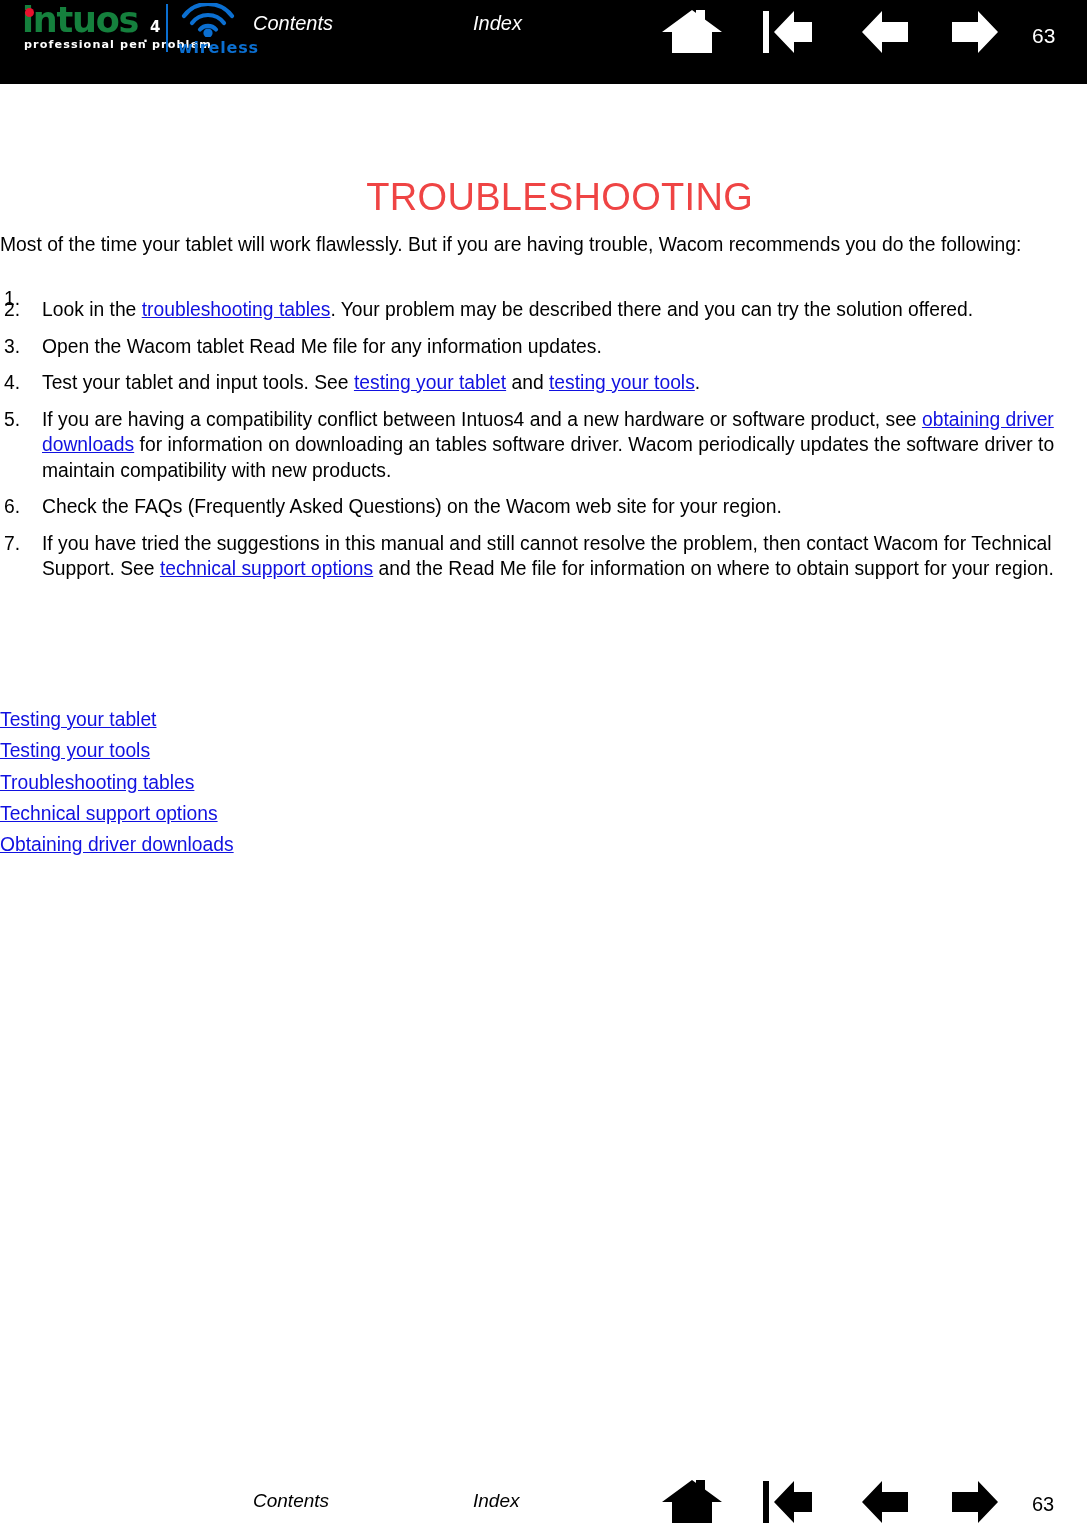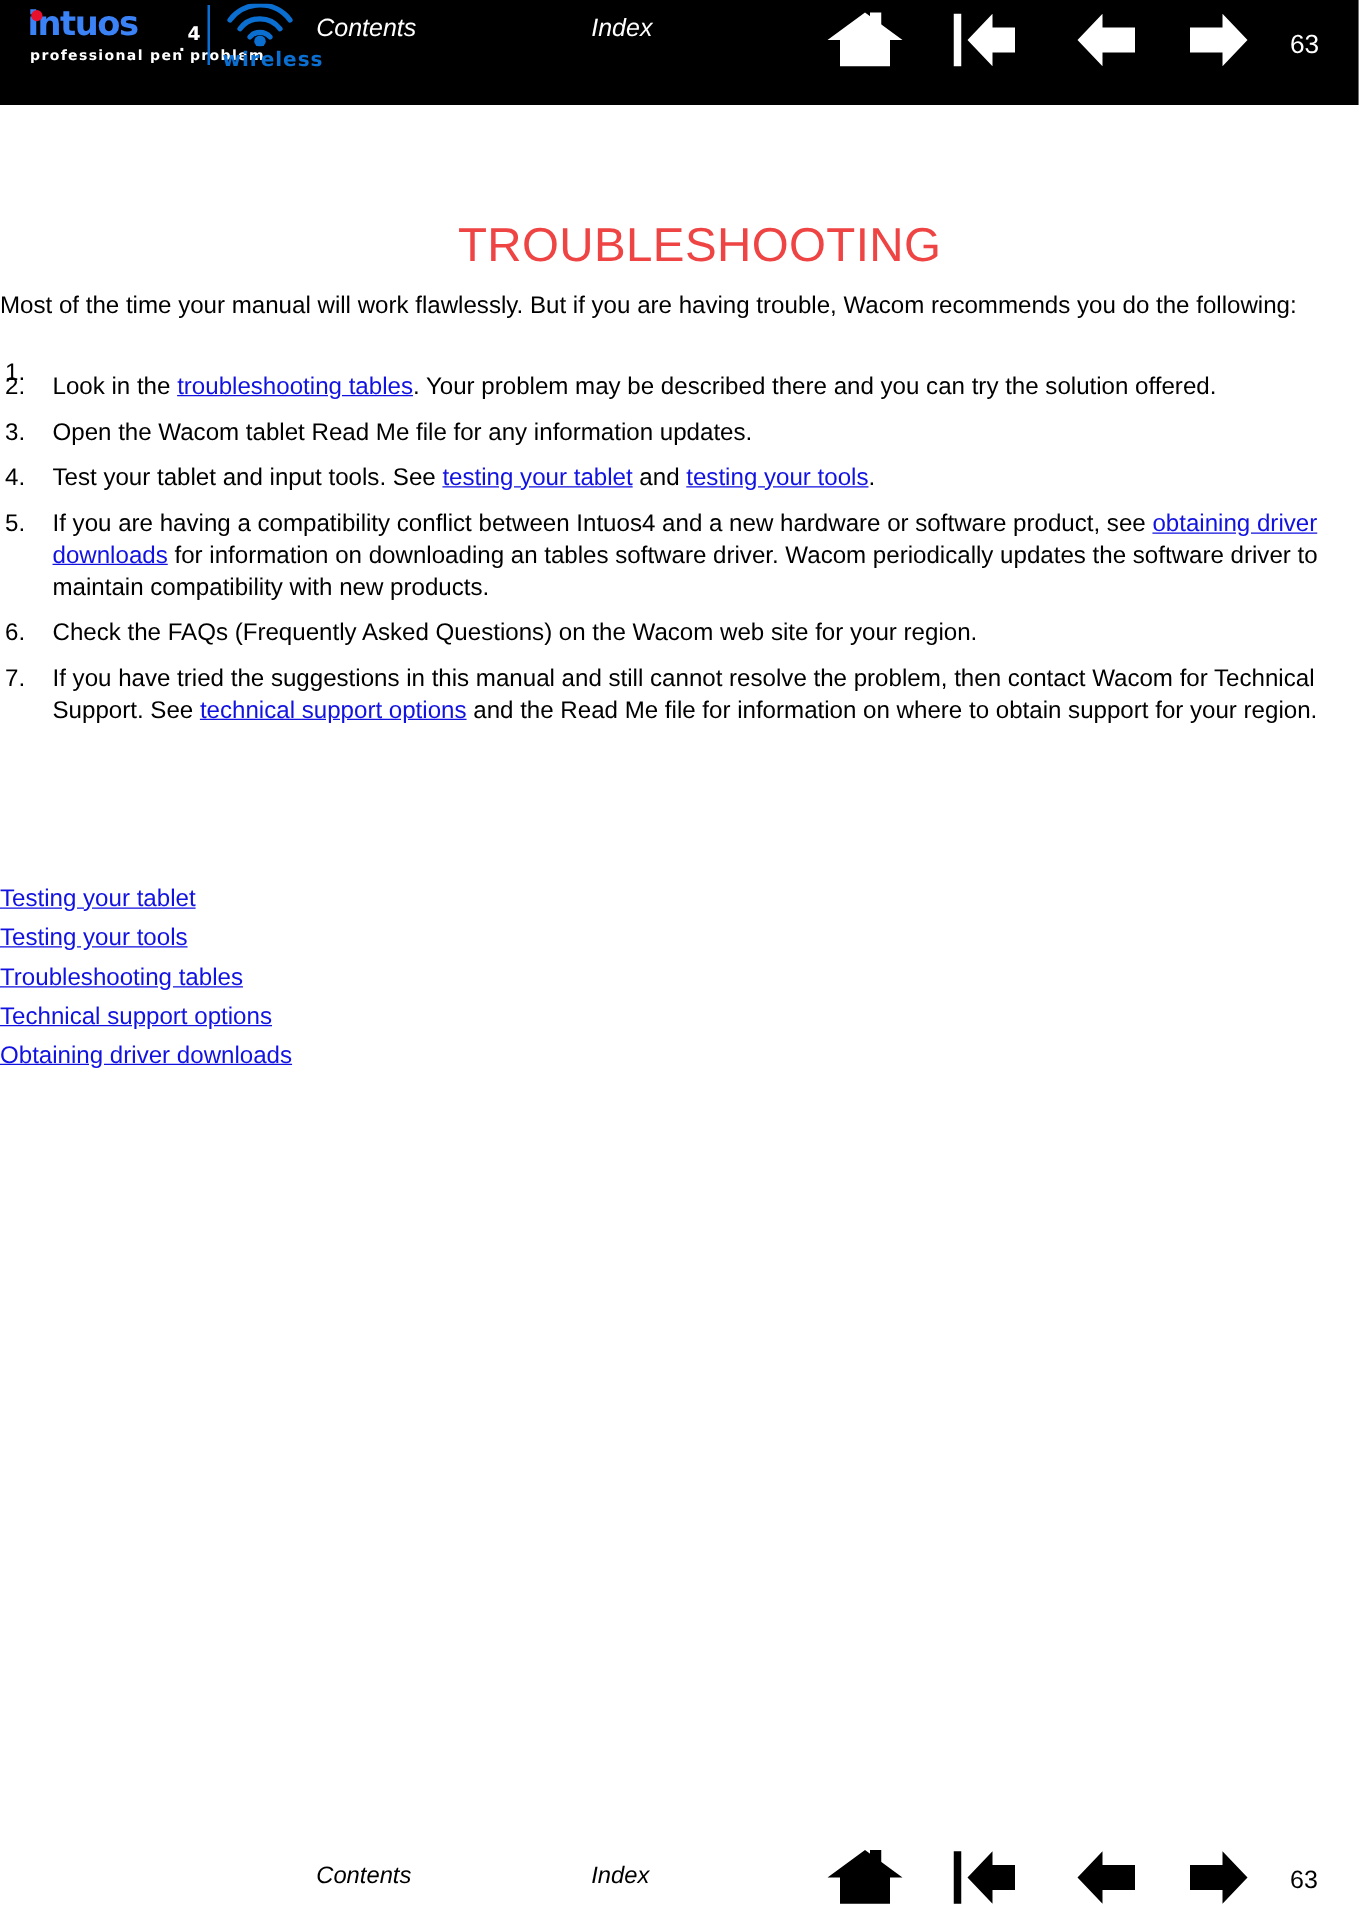--- a/index.html
+++ b/index.html
@@ -27,23 +27,23 @@
   #logo-block {
     position: absolute;
     left: 22px; top: 2px;
     width: 140px; height: 52px;
   }
   #logo-wordmark {
     position: absolute;
     left: 0; top: -2px;
     font-family: "DejaVu Sans", sans-serif;
     font-weight: bold;
-    font-size: 27px;
+    font-size: 35px;
     letter-spacing: -1.2px;
-    color: #3b82f6;
+    color: #15803d;
     line-height: 40px;
   }
   #logo-dot {
     position: absolute;
     left: 3px; top: 6px;
     width: 9px; height: 9px;
     border-radius: 50%;
     background: #e8112d;
   }
   #logo-four {
@@ -269,21 +269,21 @@
     </span>
   </div>
 
   <div id="header-pagenum">63</div>
 </div>
 
 <div id="content">
 
   <div id="page-title">TROUBLESHOOTING</div>
 
-  <div id="intro">Most of the time your manual will work flawlessly.  But if you are having trouble, Wacom recommends you do the following:</div>
+  <div id="intro">Most of the time your tablet will work flawlessly.  But if you are having trouble, Wacom recommends you do the following:</div>
 
   <div id="steps">
       <div class="step"><span class="num">1.</span></div>
       <div class="step"><span class="num">2.</span><span>Look in the </span><span class="doclink">troubleshooting tables</span><span>.  Your problem may be described there and you can try the solution offered.</span></div>
       <div class="step"><span class="num">3.</span><span>Open the Wacom tablet Read Me file for any information updates.</span></div>
       <div class="step"><span class="num">4.</span><span>Test your tablet and input tools.  See </span><span class="doclink">testing your tablet</span><span> and </span><span class="doclink">testing your tools</span><span>.</span></div>
       <div class="step"><span class="num">5.</span><span>If you are having a compatibility conflict between Intuos4 and a new hardware or software product, see </span><span class="doclink">obtaining driver downloads</span><span> for information on downloading an tables software driver.  Wacom periodically updates the software driver to maintain compatibility with new products.</span></div>
       <div class="step"><span class="num">6.</span><span>Check the FAQs (Frequently Asked Questions) on the Wacom web site for your region.</span></div>
       <div class="step"><span class="num">7.</span><span>If you have tried the suggestions in this manual and still cannot resolve the problem, then contact Wacom for Technical Support.  See </span><span class="doclink">technical support options</span><span> and the Read Me file for information on where to obtain support for your region.</span></div>
     </div>

